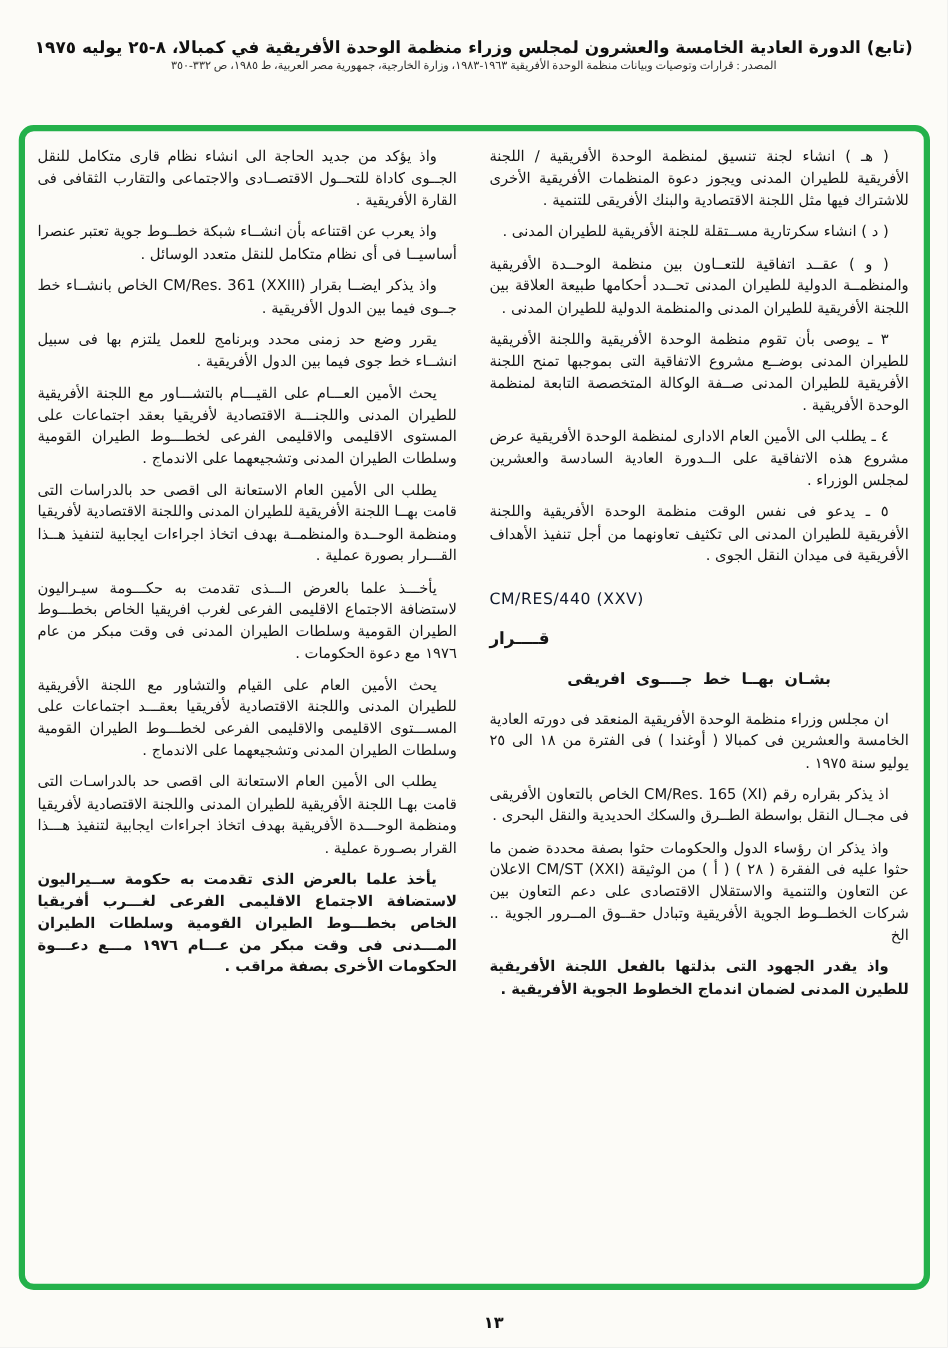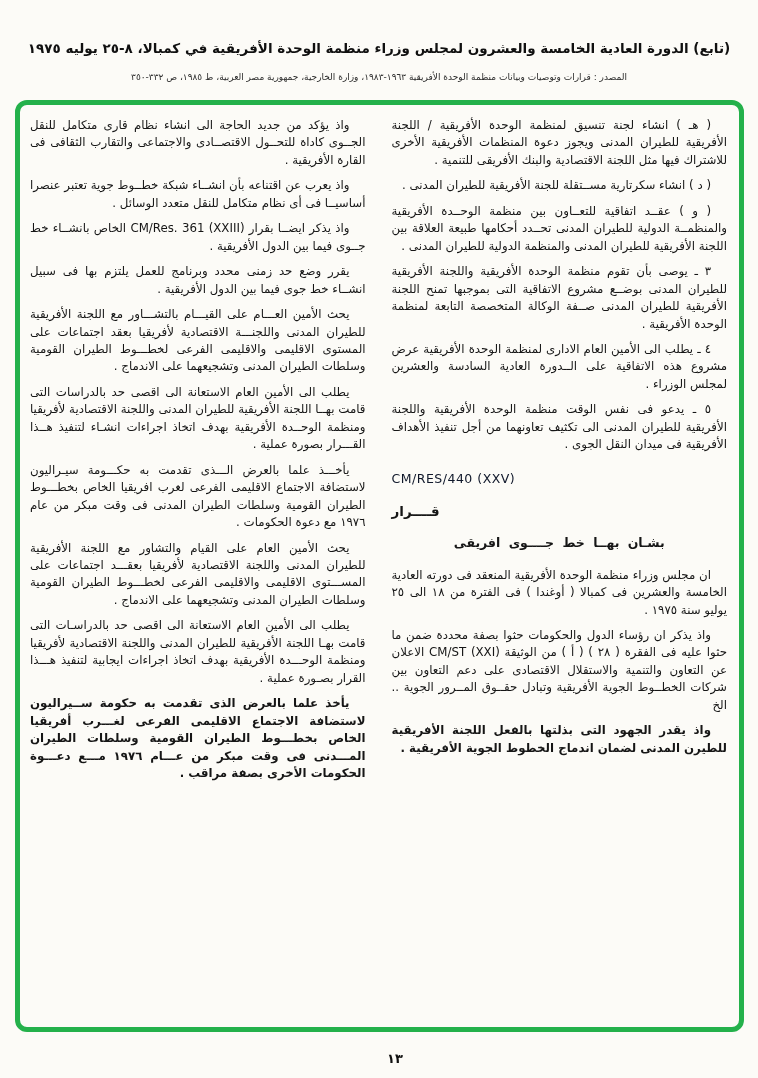--- a/index.html
+++ b/index.html
@@ -7,32 +7,33 @@
   .page {
     position: relative;
     width: 758px;
     height: 1078px;
     margin: 0 auto;
     background: #fcfbf7;
     font-family: "DejaVu Sans", sans-serif;
     color: #161616;
     overflow: hidden;
   }
-  .doc-header { padding-top: 40px; text-align: center; direction: rtl; }
+  .doc-header { padding-top: 30px; text-align: center; direction: rtl; }
   .doc-header .line1 {
     font-size: 13.5px;
     font-weight: bold;
     color: #101010;
     padding: 0 20px;
   }
   .doc-header .line2 {
     font-size: 9px;
-    margin-top: 16px;
+    margin-top: 1px;
     color: #2a2a2a;
     padding: 0 30px;
+    font-family: Liberation Serif, serif;
   }
   .content-box {
     position: absolute;
     top: 100px;
     left: 15px;
     right: 14px;
     bottom: 46px;
     border: 5px solid #24b14b;
     border-radius: 12px;
     background: #fcfbf7;
@@ -111,31 +112,32 @@
         <p>( هـ ) انشاء لجنة تنسيق لمنظمة الوحدة الأفريقية / اللجنة الأفريقية للطيران المدنى ويجوز دعوة المنظمات الأفريقية الأخرى للاشتراك فيها مثل اللجنة الاقتصادية والبنك الأفريقى للتنمية .</p>
         <p>( د ) انشاء سكرتارية مســتقلة للجنة الأفريقية للطيران المدنى .</p>
         <p>( و ) عقــد اتفاقية للتعــاون بين منظمة الوحــدة الأفريقية والمنظمــة الدولية للطيران المدنى تحــدد أحكامها طبيعة العلاقة بين اللجنة الأفريقية للطيران المدنى والمنظمة الدولية للطيران المدنى .</p>
         <p>٣ ـ يوصى بأن تقوم منظمة الوحدة الأفريقية واللجنة الأفريقية للطيران المدنى بوضــع مشروع الاتفاقية التى بموجبها تمنح اللجنة الأفريقية للطيران المدنى صــفة الوكالة المتخصصة التابعة لمنظمة الوحدة الأفريقية .</p>
         <p>٤ ـ يطلب الى الأمين العام الادارى لمنظمة الوحدة الأفريقية عرض مشروع هذه الاتفاقية على الــدورة العادية السادسة والعشرين لمجلس الوزراء .</p>
         <p>٥ ـ يدعو فى نفس الوقت منظمة الوحدة الأفريقية واللجنة الأفريقية للطيران المدنى الى تكثيف تعاونهما من أجل تنفيذ الأهداف الأفريقية فى ميدان النقل الجوى .</p>
         <p class="latin">CM/RES/440  (XXV)</p>
         <p class="center-title">قــــرار</p>
         <p class="subtitle">بشـان  بهــا خط  جــــوى  افريقى</p>
         <p>ان مجلس وزراء منظمة الوحدة الأفريقية المنعقد فى دورته العادية الخامسة والعشرين فى كمبالا ( أوغندا ) فى الفترة من ١٨ الى ٢٥ يوليو سنة ١٩٧٥ .</p>
+        <p>اذ يذكر بقراره رقم CM/Res. 165 (XI) الخاص بالتعاون الأفريقى فى مجــال النقل بواسطة الطــرق والسكك الحديدية والنقل البحرى .</p>
         <p>واذ يذكر ان رؤساء الدول والحكومات حثوا بصفة محددة ضمن ما حثوا عليه فى الفقرة ( ٢٨ ) ( أ ) من الوثيقة CM/ST (XXI) الاعلان عن التعاون والتنمية والاستقلال الاقتصادى على دعم التعاون بين شركات الخطــوط الجوية الأفريقية وتبادل حقــوق المــرور الجوية .. الخ</p>
         <p class="bold">واذ يقدر الجهود التى بذلتها بالفعل اللجنة الأفريقية للطيرن المدنى لضمان اندماج الخطوط الجوية الأفريقية .</p>
       </div>
 
       <div class="col">
         <p>واذ يؤكد من جديد الحاجة الى انشاء نظام قارى متكامل للنقل الجــوى كاداة للتحــول الاقتصــادى والاجتماعى والتقارب الثقافى فى القارة الأفريقية .</p>
         <p>واذ يعرب عن اقتناعه بأن انشــاء شبكة خطــوط جوية تعتبر عنصرا أساسيــا فى أى نظام متكامل للنقل متعدد الوسائل .</p>
         <p>واذ يذكر ايضــا بقرار CM/Res. 361 (XXIII) الخاص بانشــاء خط جــوى فيما بين الدول الأفريقية .</p>
         <p>يقرر وضع حد زمنى محدد وبرنامج للعمل يلتزم بها فى سبيل انشــاء خط جوى فيما بين الدول الأفريقية .</p>
         <p>يحث الأمين العـــام على القيـــام بالتشـــاور مع اللجنة الأفريقية للطيران المدنى واللجنـــة الاقتصادية لأفريقيا بعقد اجتماعات على المستوى الاقليمى والاقليمى الفرعى لخطـــوط الطيران القومية وسلطات الطيران المدنى وتشجيعهما على الاندماج .</p>
-        <p>يطلب الى الأمين العام الاستعانة الى اقصى حد بالدراسات التى قامت بهــا اللجنة الأفريقية للطيران المدنى واللجنة الاقتصادية لأفريقيا ومنظمة الوحــدة الأفريقية بهدف اتخاذ اجراءات انشـاء لتنفيذ هــذا القـــرار بصورة عملية .</p>
+        <p>يطلب الى الأمين العام الاستعانة الى اقصى حد بالدراسات التى قامت بهــا اللجنة الأفريقية للطيران المدنى واللجنة الاقتصادية لأفريقيا ومنظمة الوحــدة والمنظمــة بهدف اتخاذ اجراءات ايجابية لتنفيذ هــذا القـــرار بصورة عملية .</p>
         <p>يأخـــذ علما بالعرض الـــذى تقدمت به حكـــومة سيـراليون لاستضافة الاجتماع الاقليمى الفرعى لغرب افريقيا الخاص بخطـــوط الطيران القومية وسلطات الطيران المدنى فى وقت مبكر من عام ١٩٧٦ مع دعوة الحكومات .</p>
         <p>يحث الأمين العام على القيام والتشاور مع اللجنة الأفريقية للطيران المدنى واللجنة الاقتصادية لأفريقيا بعقـــد اجتماعات على المســـتوى الاقليمى والاقليمى الفرعى لخطـــوط الطيران القومية وسلطات الطيران المدنى وتشجيعهما على الاندماج .</p>
         <p>يطلب الى الأمين العام الاستعانة الى اقصى حد بالدراسـات التى قامت بهـا اللجنة الأفريقية للطيران المدنى واللجنة الاقتصادية لأفريقيا ومنظمة الوحـــدة الأفريقية بهدف اتخاذ اجراءات ايجابية لتنفيذ هـــذا القرار بصـورة عملية .</p>
         <p class="bold">يأخذ علما بالعرض الذى تقدمت به حكومة ســيراليون لاستضافة الاجتماع الاقليمى الفرعى لغـــرب أفريقيا الخاص بخطـــوط الطيران القومية وسلطات الطيران المـــدنى فى وقت مبكر من عـــام ١٩٧٦ مـــع دعـــوة الحكومات الأخرى بصفة مراقب .</p>
       </div>
 
     </div>
   </div>
 
   <div class="page-footer">١٣</div>

